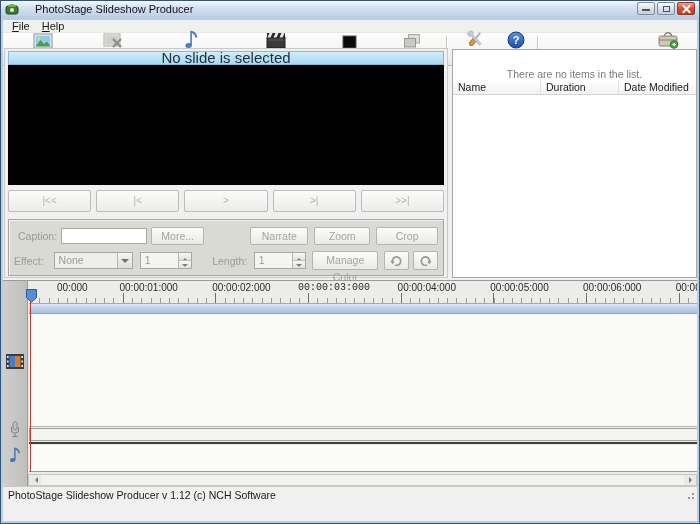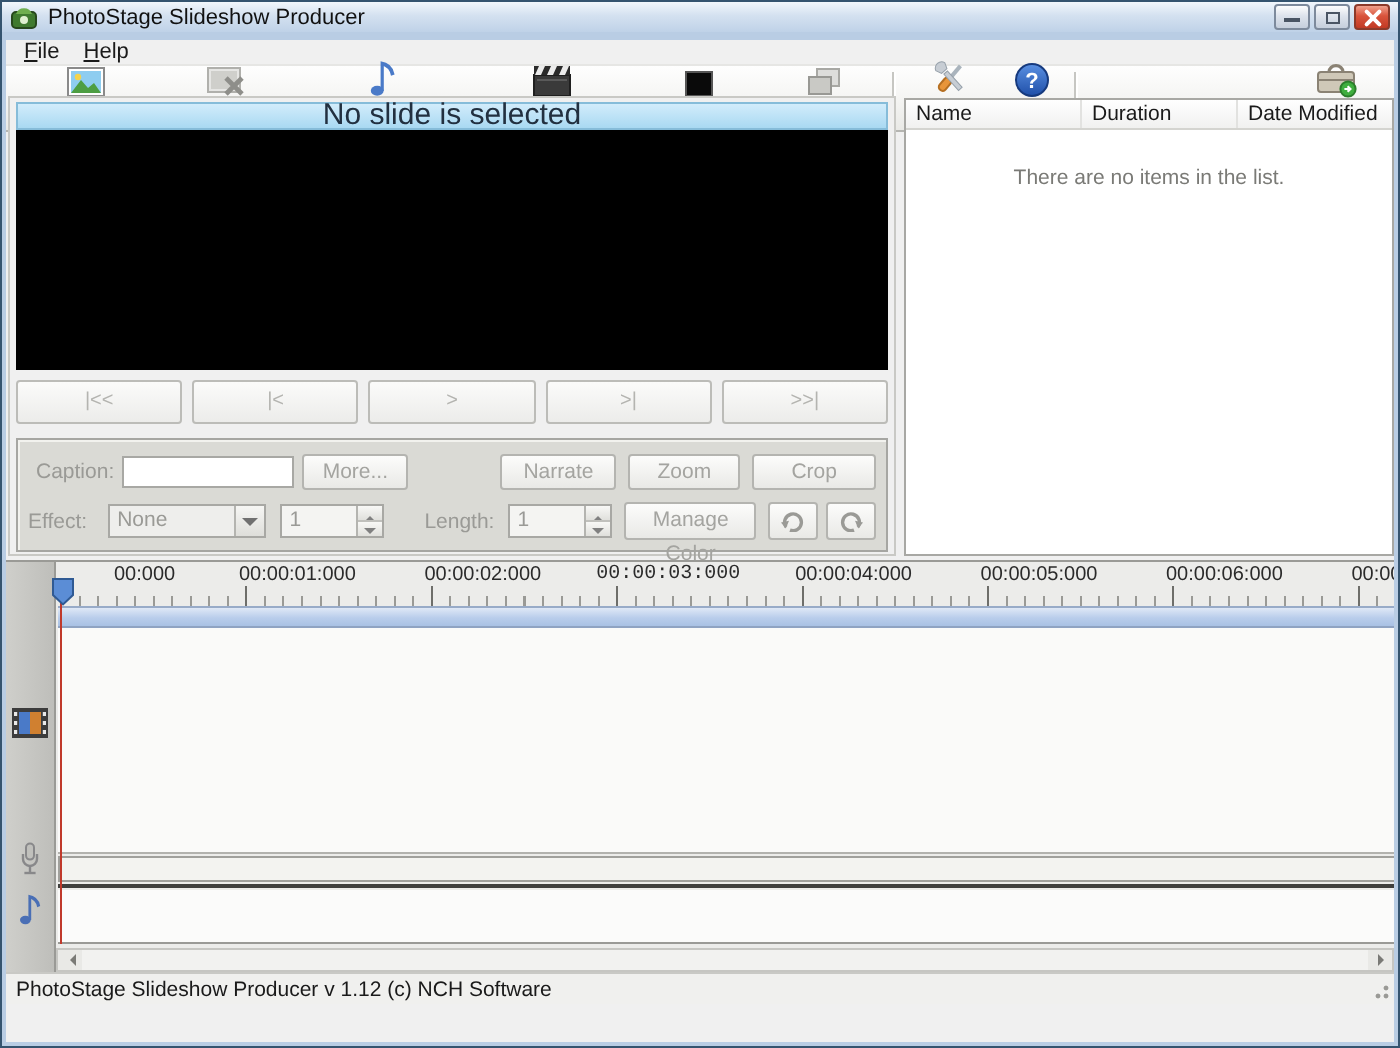--- a/index.html
+++ b/index.html
@@ -3,21 +3,21 @@
 <meta charset="utf-8">
 <style>
   * { box-sizing: border-box; margin:0; padding:0; }
   html,body { width:700px; height:524px; }
   body { font-family:"Liberation Sans", sans-serif; font-size:11px; color:#1a1a1a; }
   #screen { position:relative; width:700px; height:524px; overflow:hidden; background:#f0f0f0; }
 
   
   #frame { position:absolute; inset:0; background:#b9cde4; border:1px solid #35546f; }
   #titlebar { position:absolute; top:1px; left:1px; right:1px; height:15px;
-    background:linear-gradient(#f2f7fc,#d4e1f0 45%,#bfd2e8); display:flex; align-items:center; padding:0 4px; gap:5px; }
+    background:linear-gradient(#f2f7fc,#d4e1f0 45%,#bfd2e8); display:flex; align-items:center; padding:0 4px; gap:16px; }
   #title-text { font-size:11px; color:#111; }
   .winbtns { margin-left:auto; display:flex; gap:2px; }
   .winbtn { width:18px; height:13px; border:1px solid #7d8a9c; border-radius:2px;
     background:linear-gradient(#fdfdfd,#dde3ec 45%,#c6cfdc); position:relative; cursor:default; }
   .winbtn.close { background:linear-gradient(#f0a08c,#d9543c 45%,#c23a24); border-color:#8c3a2a; }
   .glyph-min { position:absolute; left:4px; right:4px; bottom:3px; height:2px; background:#4a5564; }
   .glyph-max { position:absolute; left:5px; top:3px; width:7px; height:6px; border:1px solid #4a5564; }
   .glyph-close-a,.glyph-close-b { position:absolute; left:3px; top:5px; width:11px; height:2px; background:#fff; border-radius:1px; }
   .glyph-close-a { transform:rotate(45deg); } .glyph-close-b { transform:rotate(-45deg); }
 
@@ -308,26 +308,26 @@
           <svg width="13" height="11" viewBox="0 0 13 11" style="transform:scaleX(-1);">
             <path d="M3 8.5 a4.2 4.2 0 1 1 2 1.6" stroke="#9a9a96" stroke-width="1.7" fill="none"></path>
             <path d="M0.5 6.2 l4 -.8 l-1.6 3.8 z" fill="#9a9a96"></path>
           </svg>
         </div>
       </div>
     </div>
   </div>
 
   <div id="media-list">
+    <div id="empty-text">There are no items in the list.</div>
     <div id="list-header">
       <div class="col col-name">Name</div>
       <div class="col col-duration">Duration</div>
       <div class="col col-date">Date Modified</div>
     </div>
-    <div id="empty-text">There are no items in the list.</div>
   </div>
 
   <div id="timeline">
     <div id="track-strip">
       <svg class="strip-icon" style="top:73px;" width="18" height="15" viewBox="0 0 18 15">
         <rect x="0" y="0" width="18" height="15" fill="#3c3c3c"></rect>
         <rect x="3.5" y="2" width="5.5" height="11" fill="#4a7ac8"></rect>
         <rect x="9" y="2" width="5.5" height="11" fill="#d08030"></rect>
         <rect x="1" y="2" width="1.6" height="2" fill="#e8e8e8"></rect>
           <rect x="1" y="6.5" width="1.6" height="2" fill="#e8e8e8"></rect>

